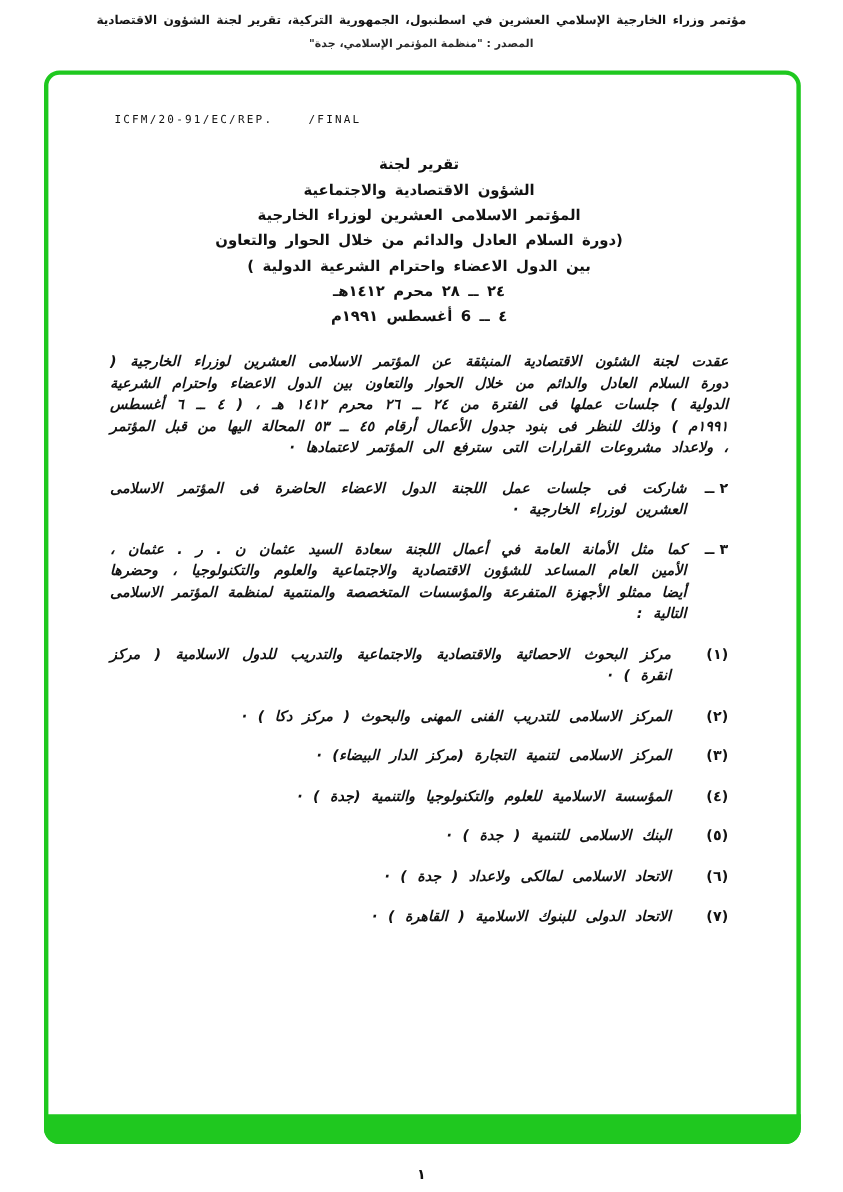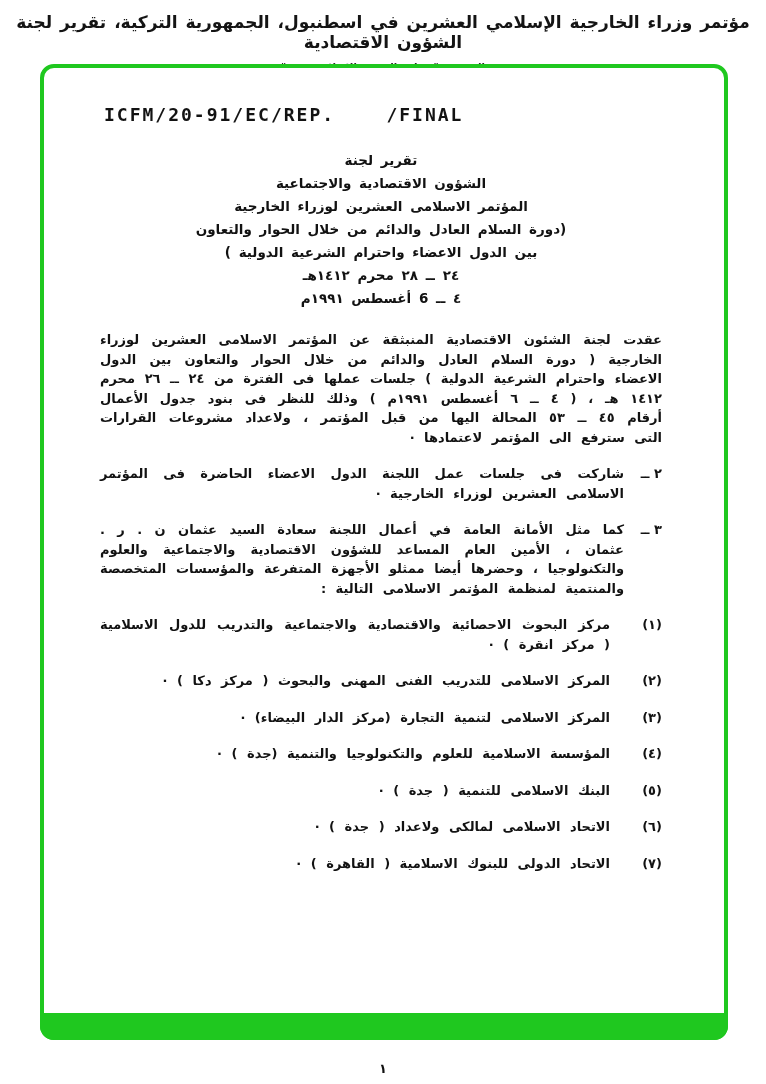--- a/index.html
+++ b/index.html
@@ -8,21 +8,21 @@
 
   .page {
     position:relative;
     width:766px; height:1084px;
     background:#ffffff;
     overflow:hidden;
     margin:0 auto;
   }
 
   .top-header { direction:rtl; text-align:center; padding-top:12px; }
-  .header-title { font-size:17px; font-weight:bold; color:#141414; word-spacing:2px; }
+  .header-title { font-size:11px; font-weight:bold; color:#141414; word-spacing:2px; }
   .header-source { font-size:10px; font-weight:bold; color:#2a2a2a; margin-top:10px; }
 
   .green-frame {
     position:absolute;
     left:40px; top:64px;
     width:688px; height:976px;
     background:#ffffff;
     border:4px solid var(--frame_green, #1fc81f);
     border-radius:14px;
   }
@@ -32,42 +32,43 @@
     height:100%;
     padding:36px 62px 0 56px;
     direction:rtl;
     color:#121212;
   }
 
   .ref-line {
     direction:ltr;
     text-align:left;
     font-family:"DejaVu Sans Mono","Liberation Mono",monospace;
-    font-weight:bold;
-    font-size:18px;
+    font-weight:normal;
+    font-size:10px;
     letter-spacing:2px;
     white-space:pre;
     margin-left:4px;
   }
 
   .title-block { margin-top:24px; text-align:center; }
   .title-line {
     font-size:13.5px;
     font-weight:bold;
     line-height:23px;
     text-underline-offset:4px;
     word-spacing:3px;
   }
 
   .body-text {
     font-size:13px;
     font-weight:bold;
     line-height:19.5px;
     text-align:justify;
     word-spacing:5px;
+    font-style:italic;
   }
 
   .para1 { margin-top:20px; }
 
   .num-para { display:flex; margin-top:17px; }
   .num-para .marker { flex:0 0 38px; font-size:13px; font-weight:bold; line-height:19.5px; }
   .num-para .text { flex:1; }
 
   .list { margin-top:6px; }
   .list-item { display:flex; margin-top:17px; }

